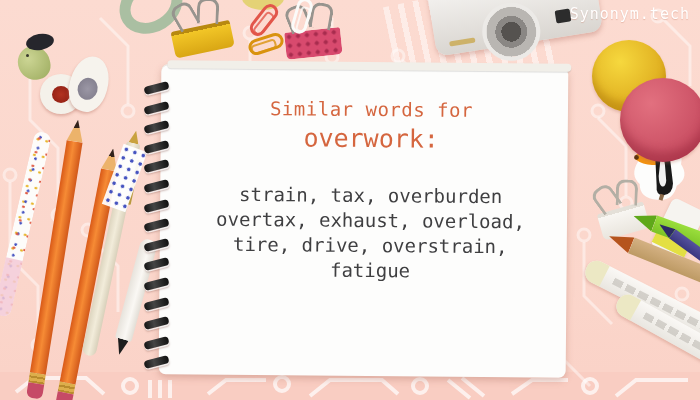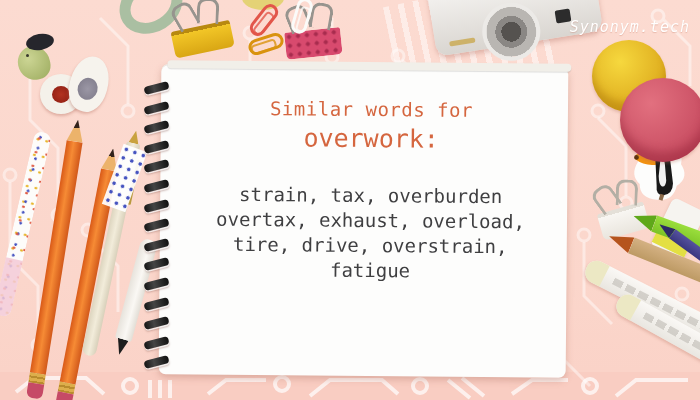--- a/index.html
+++ b/index.html
@@ -38,22 +38,22 @@
 
   .spiral{ left:144px; top:84px; width:30px; height:286px; z-index:4; }
   .coil{
     position:absolute; left:0; width:25px; height:8px; border-radius:4px;
     background:linear-gradient(90deg,#141414,#454545 40%,#101010);
     transform:rotate(-14deg);
     box-shadow:0 1.5px 0 rgba(255,255,255,.75), 0 2.5px 2px rgba(120,70,60,.35);
   }
 
   
-  .watermark{ right:10px; top:18px; font-size:15px; color:#ffffff; z-index:6;
-    text-shadow:0 1px 1px rgba(200,130,110,.4); letter-spacing:1px;font-style:italic;}
+  .watermark{ right:10px; top:5px; font-size:15px; color:#ffffff; z-index:6;
+    text-shadow:0 1px 1px rgba(200,130,110,.4); letter-spacing:1px;}
 
   
   .bird{ left:14px; top:36px; width:46px; height:48px; z-index:2;}
   .bird .body{ position:absolute; left:4px; top:10px; width:32px; height:34px;
     background:radial-gradient(circle at 35% 35%,#ccd594,#9cab5e);
     border-radius:55% 60% 48% 60%; transform:rotate(-12deg);}
   .bird .cap{ position:absolute; left:12px; top:-2px; width:28px; height:16px;
     background:#26262c; border-radius:50%; transform:rotate(-10deg);}
   .bird .eye{ position:absolute; left:12px; top:18px; width:3px; height:3px; background:#3a3a2c; border-radius:50%;}
   .stone-round{ left:40px; top:74px; width:42px; height:40px; background:#f4f1ea; border-radius:50%;

